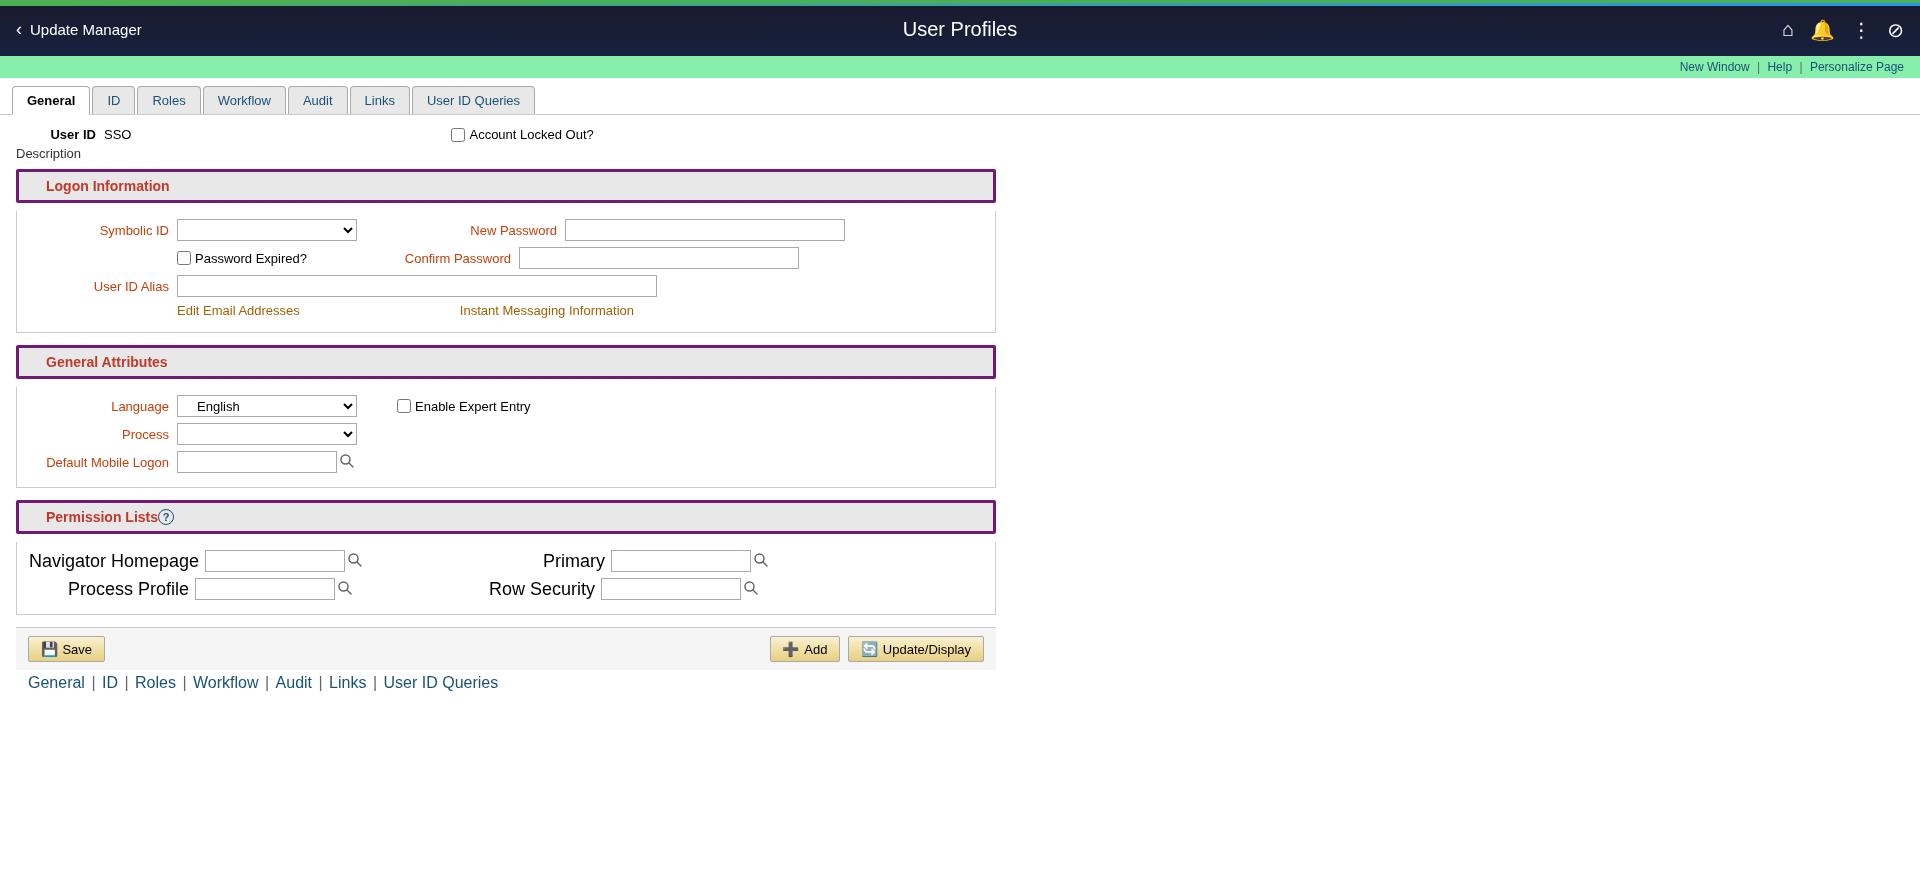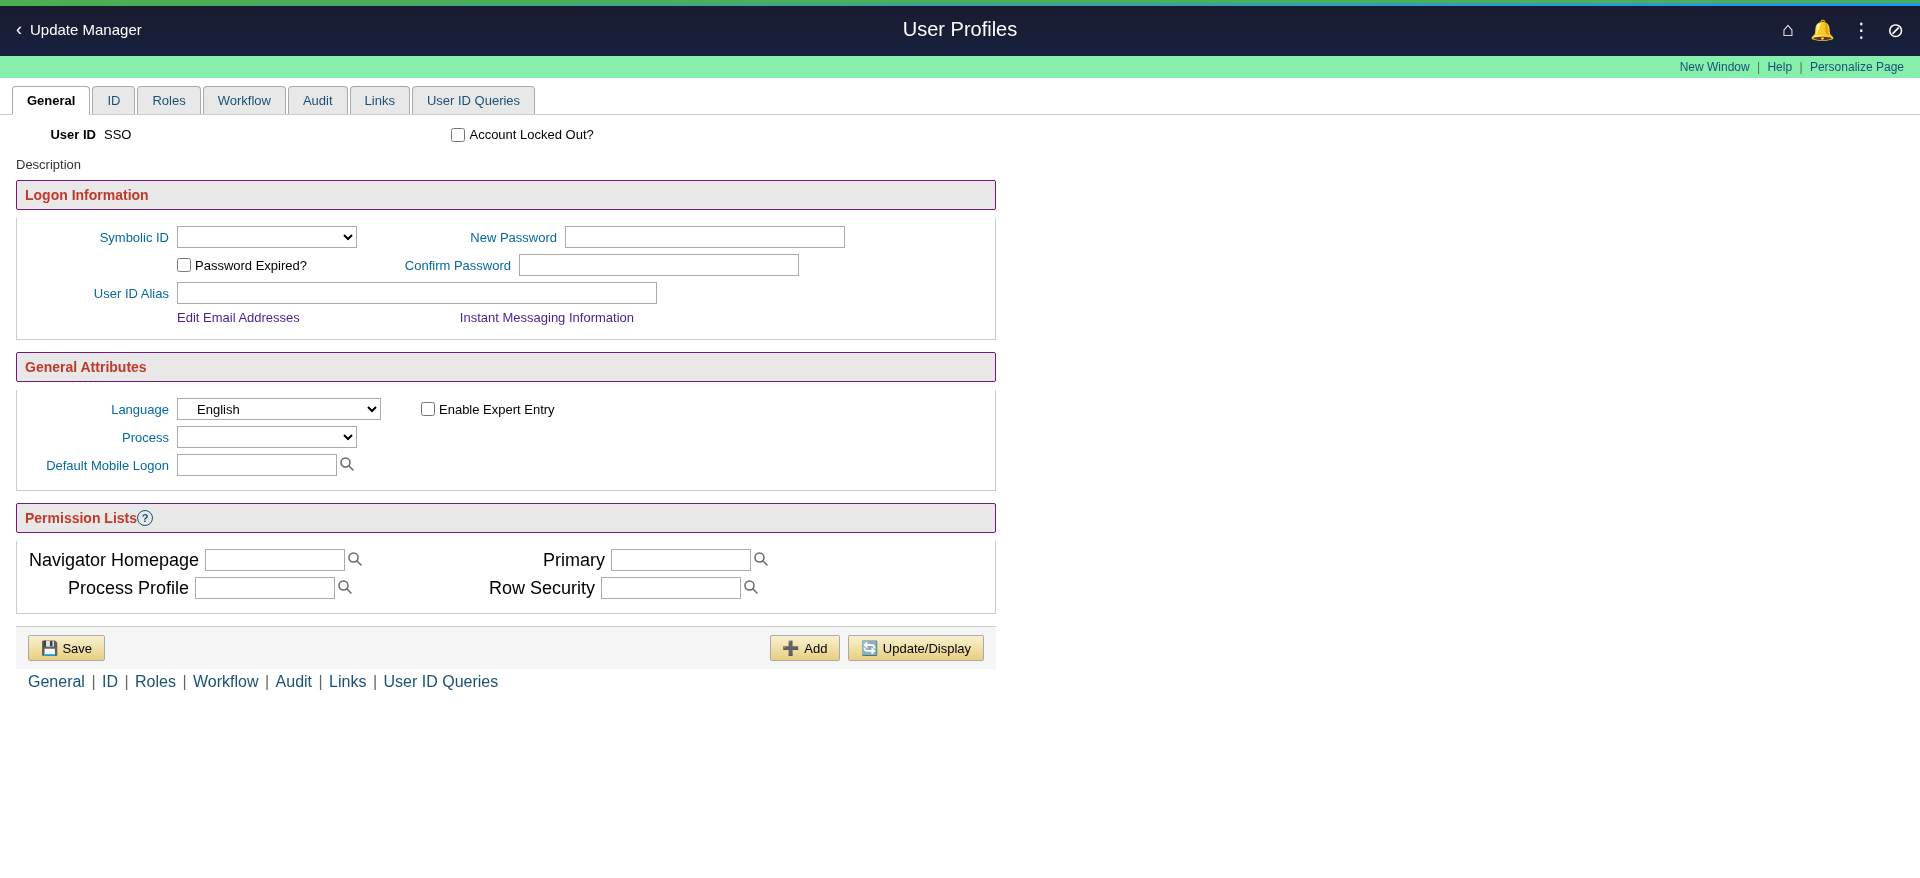--- a/index.html
+++ b/index.html
@@ -97,21 +97,21 @@
     
     .content {
       padding: 12px 16px;
       background: #fff;
     }
 
     
     .user-id-row {
       display: flex;
       align-items: center;
-      margin-bottom: 15px;
+      margin-bottom: 4px;
     }
     .user-id-label {
       font-weight: bold;
       margin-right: 8px;
       min-width: 80px;
       text-align: right;
     }
     .user-id-value {
       font-size: 13px;
     }
@@ -123,22 +123,22 @@
     }
     .description-row {
       margin-bottom: 8px;
       font-size: 13px;
       color: #333;
     }
 
     
     .section-header {
       background: #e8e8e8;
-      border: 1px solid #701a75;
-      padding: 6px 8px;
+      border: 3px solid #701a75;
+      padding: 6px 27px;
       color: #c0392b;
       font-weight: bold;
       font-size: 14px;
       margin-bottom: 8px;
       border-radius: 2px;
     }
 
     
     .form-section {
       padding: 4px 0 8px 0;
@@ -151,21 +151,21 @@
     .form-row {
       display: flex;
       align-items: center;
       margin-bottom: 6px;
     }
     .form-label {
       text-align: right;
       min-width: 140px;
       margin-right: 8px;
       font-size: 13px;
-      color: #0369a1;
+      color: #c2410c;
     }
     .form-label-bold {
       font-weight: bold;
     }
     input[type="text"], input[type="password"] {
       border: 1px solid #aaa;
       padding: 2px 4px;
       font-size: 13px;
       height: 22px;
     }
@@ -175,21 +175,21 @@
       font-size: 13px;
       height: 22px;
       background: #fff;
     }
     input[type="checkbox"] {
       width: 14px;
       height: 14px;
     }
 
     .inline-link {
-      color: #4c1d95;
+      color: #a16207;
       text-decoration: none;
       font-size: 13px;
       cursor: pointer;
       text-align: right;
     }
 
     .search-icon {
       display: inline-block;
       width: 18px;
       height: 18px;
@@ -371,21 +371,21 @@
     </div>
 
     <div>
       <div class="section-header">
         <span>General Attributes</span>
       </div>
       <div class="form-section">
 
         <div class="form-row">
           <label class="form-label">Language</label>
-          <select style="width:204px;padding-left:15px;">
+          <select style="width:180px;padding-left:15px;">
             <option value="english" selected="">English</option>
             <option value="french">French</option>
             <option value="spanish">Spanish</option>
             <option value="german">German</option>
             <option value="chinese">Chinese</option>
           </select>
           <span style="margin-left:40px;"></span>
           <input type="checkbox" style="">
           <label style="margin-left:4px;">Enable Expert Entry</label>
         </div>

